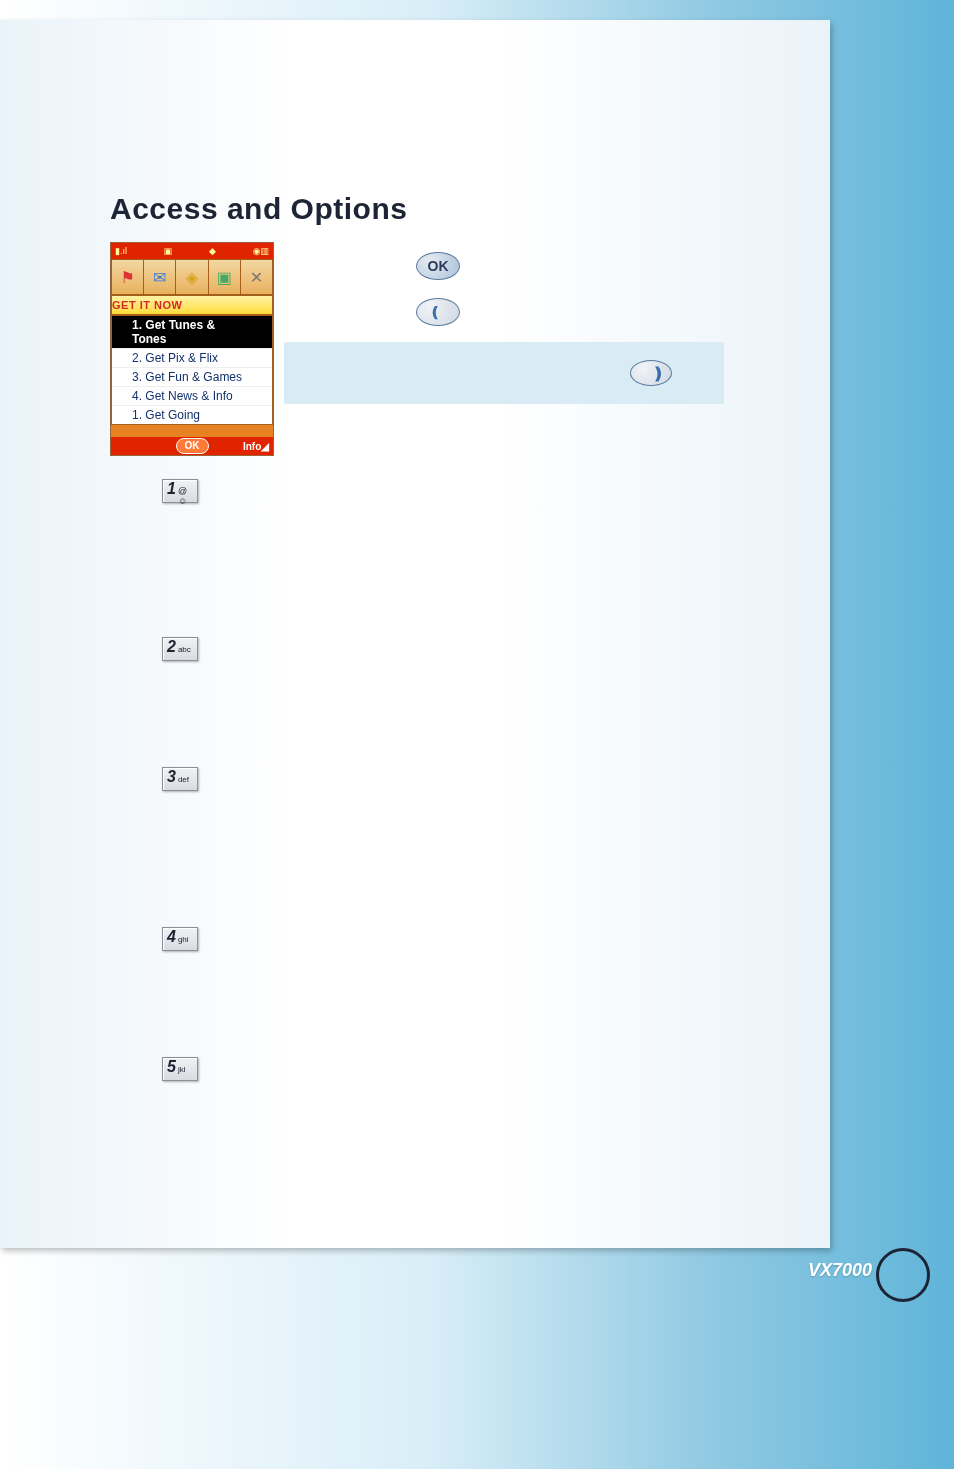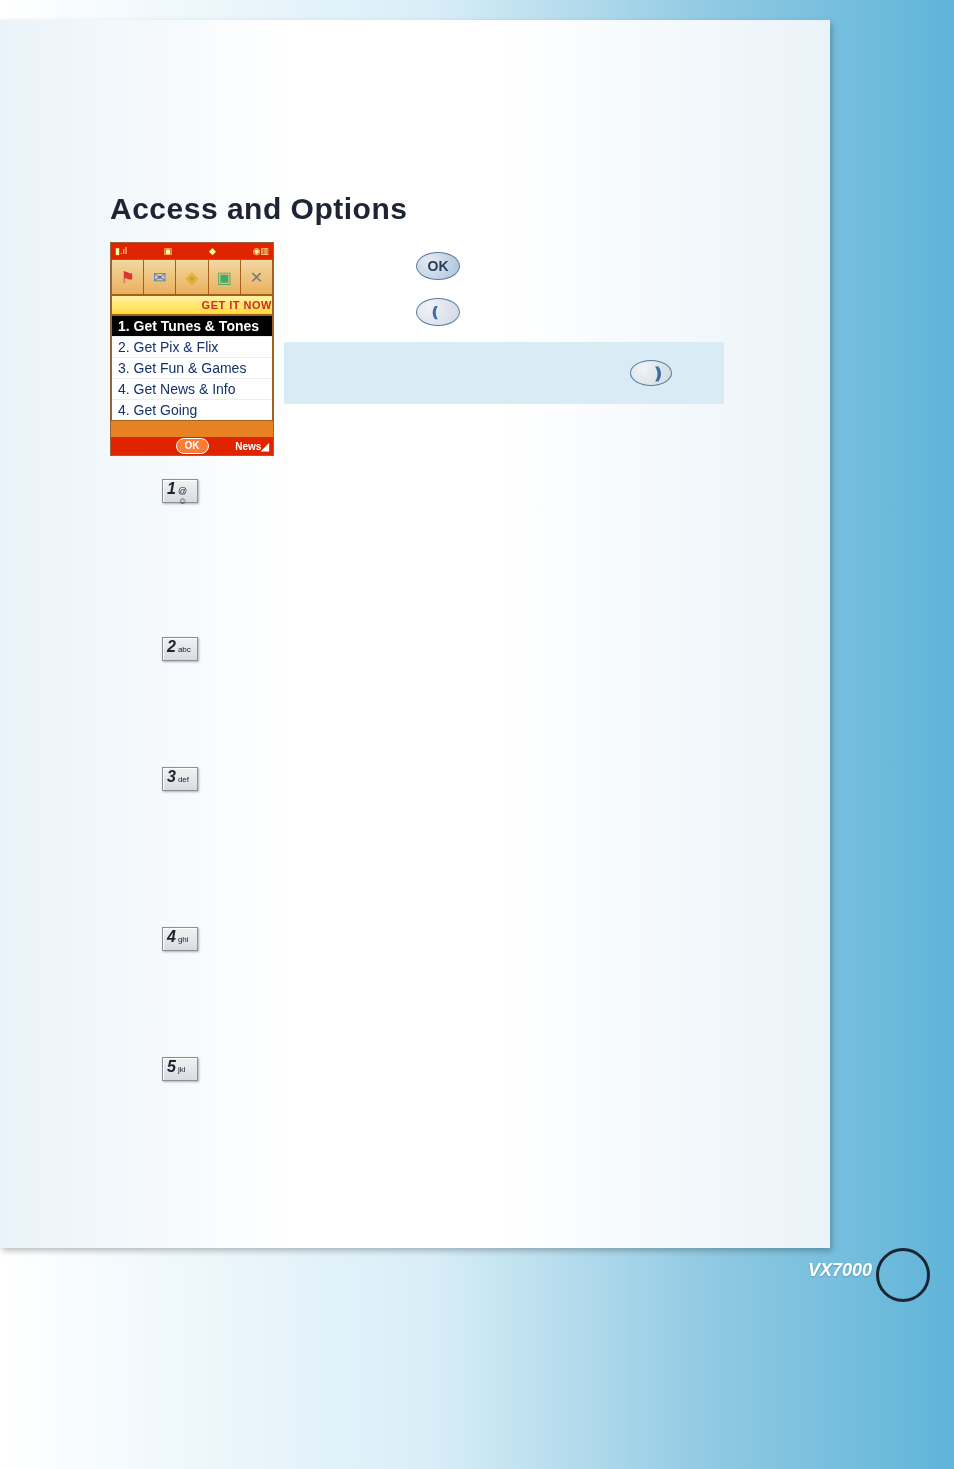--- a/index.html
+++ b/index.html
@@ -75,32 +75,32 @@
     font-size: 16px;
   }
   .iconcell:last-child { border-right: none; }
   .getitnow {
     height: 18px;
     background: linear-gradient(#fff2a7,#ffdc3a);
     border: 1px solid #a55f1c;
     color: #d12a2a;
     font-weight: bold;
     font-size: 11px;
-    text-align: right;
+    text-align: left;
     line-height: 18px;
     letter-spacing: 0.5px;
   }
   .menulist {
     border: 1px solid #a55f1c;
     background: #fff;
   }
   .menuitem {
-    font-size: 14px;
+    font-size: 12px;
     color: #13316d;
-    padding: 2px 6px;
+    padding: 2px 20px;
     border-top: 1px solid #eee;
   }
   .menuitem:first-child {
     background: #000;
     color: #fff;
     font-weight: bold;
     border-top: none;
   }
   .softbar {
     position: absolute;
@@ -256,25 +256,25 @@
         <div class="iconcell" style="color:#d6a21a">◈</div>
         <div class="iconcell" style="color:#4a6">▣</div>
         <div class="iconcell" style="color:#777">✕</div>
       </div>
       <div class="getitnow">GET IT NOW</div>
       <div class="menulist">
         <div class="menuitem">1.  Get Tunes &amp; Tones</div>
         <div class="menuitem">2.  Get Pix &amp; Flix</div>
         <div class="menuitem">3.  Get Fun &amp; Games</div>
         <div class="menuitem">4.  Get News &amp; Info</div>
-        <div class="menuitem">4.  Get Going</div>
+        <div class="menuitem">1.  Get Going</div>
       </div>
       <div class="softbar">
         <span class="softok">OK</span>
-        <span class="softinfo">News◢</span>
+        <span class="softinfo">Info◢</span>
       </div>
     </div>
 
     <div class="okoval ok1">OK</div>
     <div class="okoval ok2">
         <span class="ok2chev">❪</span>
       </div>
 
     <div class="notebox">
       <div class="noteoval">❫</div>

